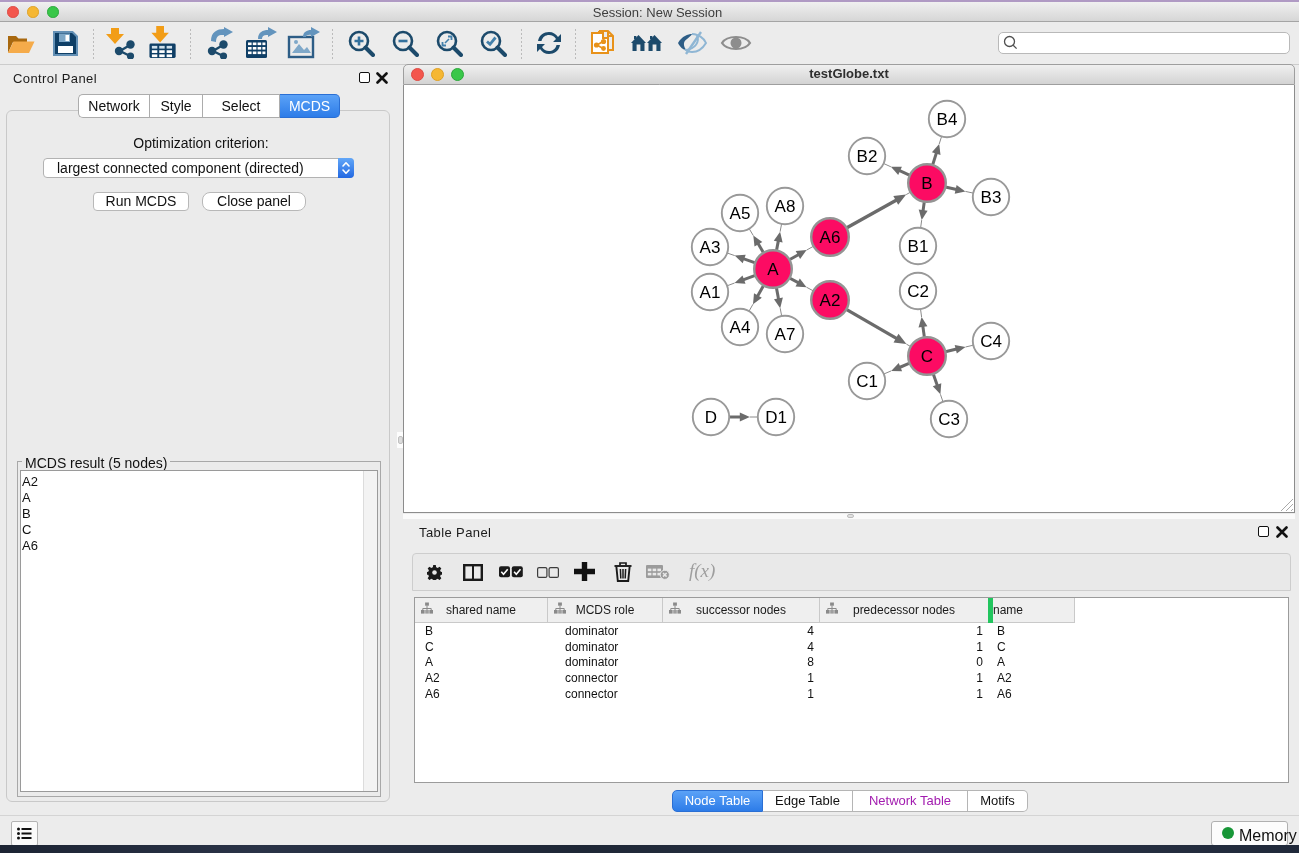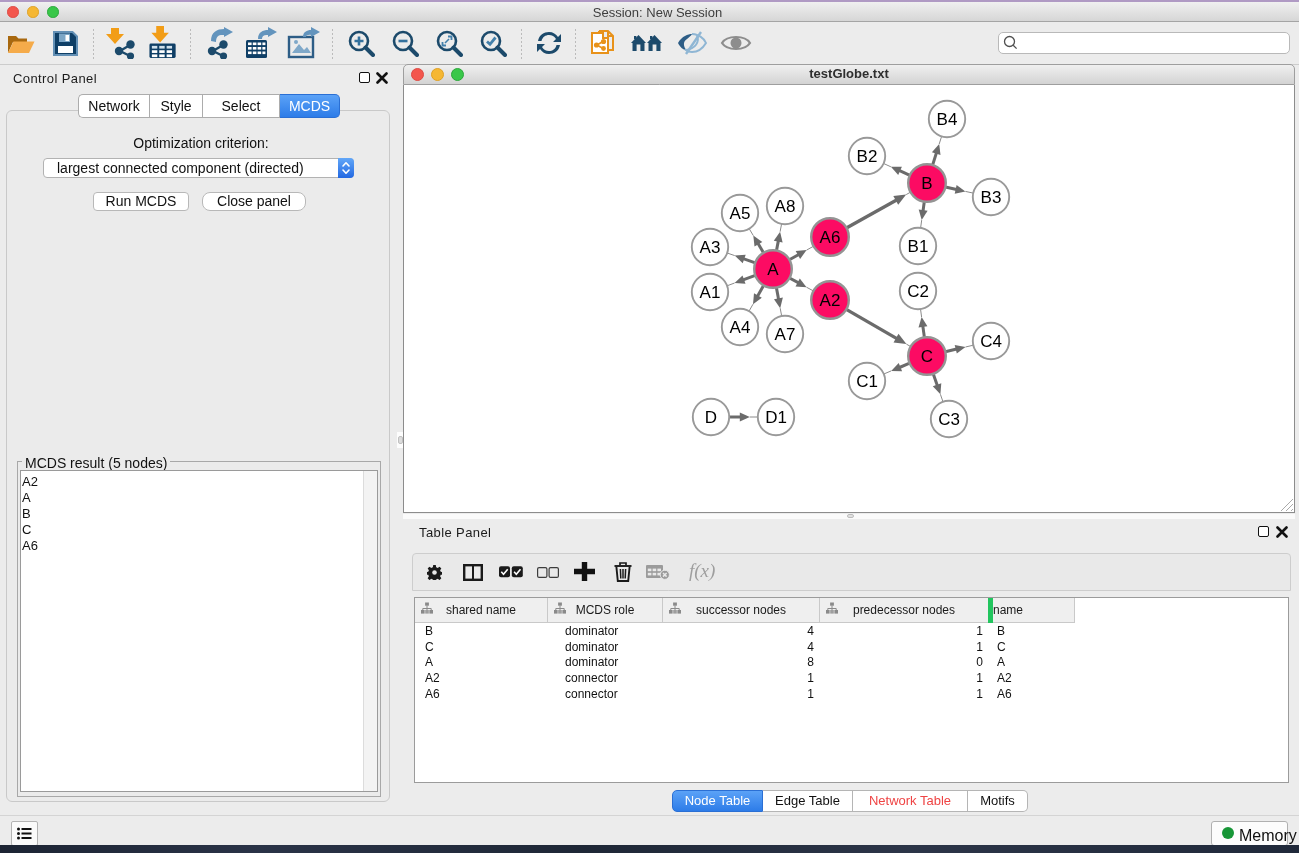--- a/index.html
+++ b/index.html
@@ -440,21 +440,21 @@
 <div style="position:absolute;left:10px;top:62px;">A6</div>
     <div style="position:absolute;left:150px;top:62px;">connector</div>
     <div style="position:absolute;left:303px;top:62px;width:96px;text-align:right;">1</div>
     <div style="position:absolute;left:472px;top:62px;width:96px;text-align:right;">1</div>
     <div style="position:absolute;left:582px;top:62px;">A6</div>
 </div>
 
 <div class="abs" style="left:672px;top:790px;height:22px;display:flex;font-size:13px;">
   <div style="width:91px;background:linear-gradient(#5ba2f7,#2d7ce8);border:1px solid #2a6fd4;border-radius:5px 0 0 5px;text-align:center;line-height:20px;color:#fff;">Node Table</div>
   <div style="width:90px;background:#fff;border:1px solid #b5b5b5;border-left:none;text-align:center;line-height:20px;color:#111;">Edge Table</div>
-  <div style="width:115px;background:#fff;border:1px solid #b5b5b5;border-left:none;text-align:center;line-height:20px;color:#ef4444;">Network Table</div>
+  <div style="width:115px;background:#fff;border:1px solid #b5b5b5;border-left:none;text-align:center;line-height:20px;color:#a21caf;">Network Table</div>
   <div style="width:60px;background:#fff;border:1px solid #b5b5b5;border-left:none;border-radius:0 5px 5px 0;text-align:center;line-height:20px;color:#111;">Motifs</div>
 </div>
 
 <div class="abs" style="left:0;top:815px;width:1299px;height:1px;background:#d4d4d4;"></div>
 <div class="abs" style="left:11px;top:821px;width:27px;height:25px;background:#fafafa;border:1px solid #b3b3b3;border-radius:2px;"></div>
 <svg class="abs" style="left:17px;top:827px" width="15" height="13" viewBox="0 0 15 13">
     <circle cx="1.5" cy="2" r="1.5" fill="#111"></circle>
     <circle cx="1.5" cy="6.5" r="1.5" fill="#111"></circle>
     <circle cx="1.5" cy="11" r="1.5" fill="#111"></circle>
     <rect x="4.5" y="1" width="10" height="2" fill="#111"></rect>

